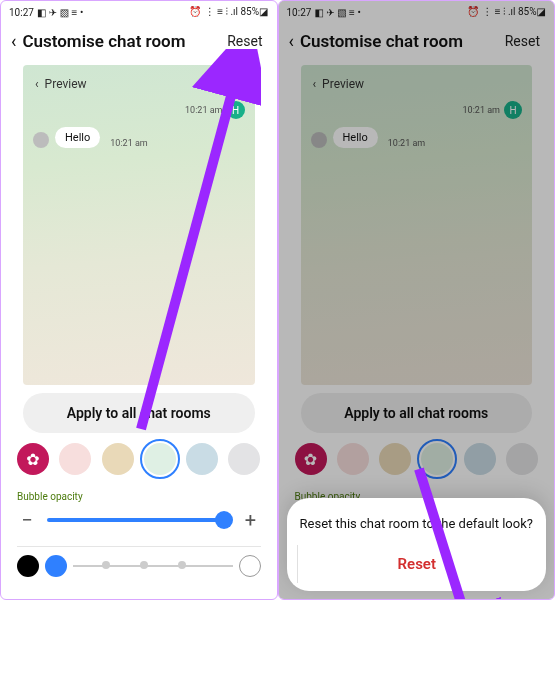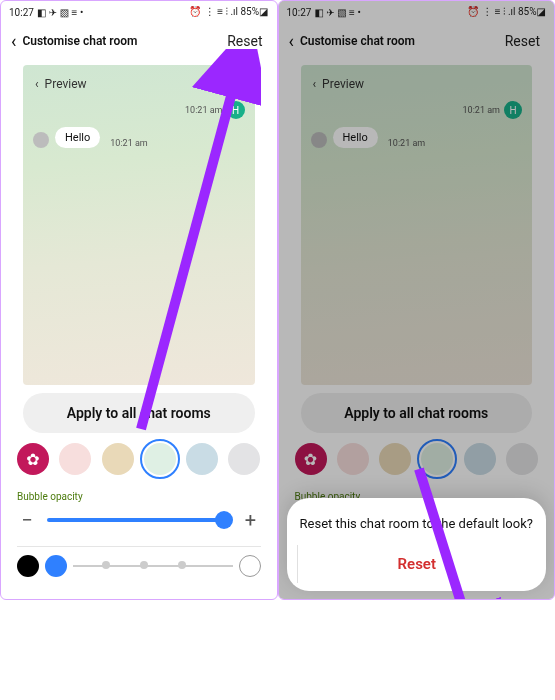--- a/index.html
+++ b/index.html
@@ -15,21 +15,21 @@
   .statusbar{
     height:22px; display:flex; align-items:center; justify-content:space-between;
     padding:0 8px; font-size:10px; color:#222;
   }
   .status-icons, .status-icons-right{ display:flex; gap:3px; align-items:center;}
   .status-icons .glyph, .status-icons-right .glyph{ font-size:10px; }
   .titlebar{
     display:flex; align-items:center; padding:8px 10px; gap:6px;
   }
   .back-chev{ font-size:18px; line-height:1; color:#111; }
-  .title{ font-size:12px; font-weight:600; color:#111; flex:1; }
+  .title{ font-size:17px; font-weight:600; color:#111; flex:1; }
   .reset-btn{ font-size:14px; color:#222; padding:2px 4px;}
   .preview-area{
     margin:6px 22px 0; height:320px; border-radius:4px;
     background:linear-gradient(175deg,#cfe6d2 0%,#d8e9d0 30%,#e5e8d6 60%,#efe7db 100%);
     padding:8px 10px; position:relative;
   }
   .preview-header{ display:flex; align-items:center; gap:6px; color:#333; font-size:12px; padding:4px 2px;}
   .chat-row1{ display:flex; justify-content:flex-end; align-items:center; margin-top:6px; gap:4px;}
   .chat-time-out{ font-size:9px; color:#555;}
   .avatar-out{ width:18px;height:18px;border-radius:50%; background:#18b089; color:#fff; font-size:10px; display:flex; align-items:center; justify-content:center;}

